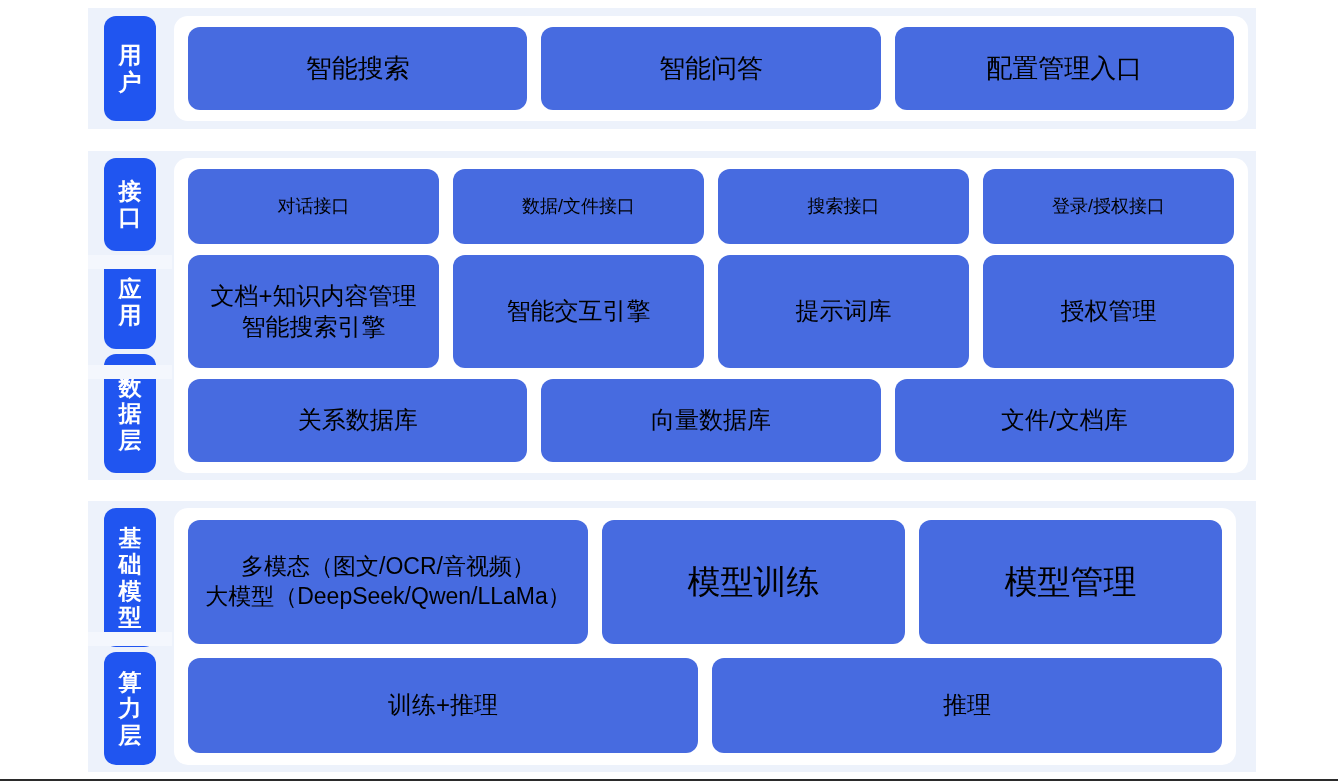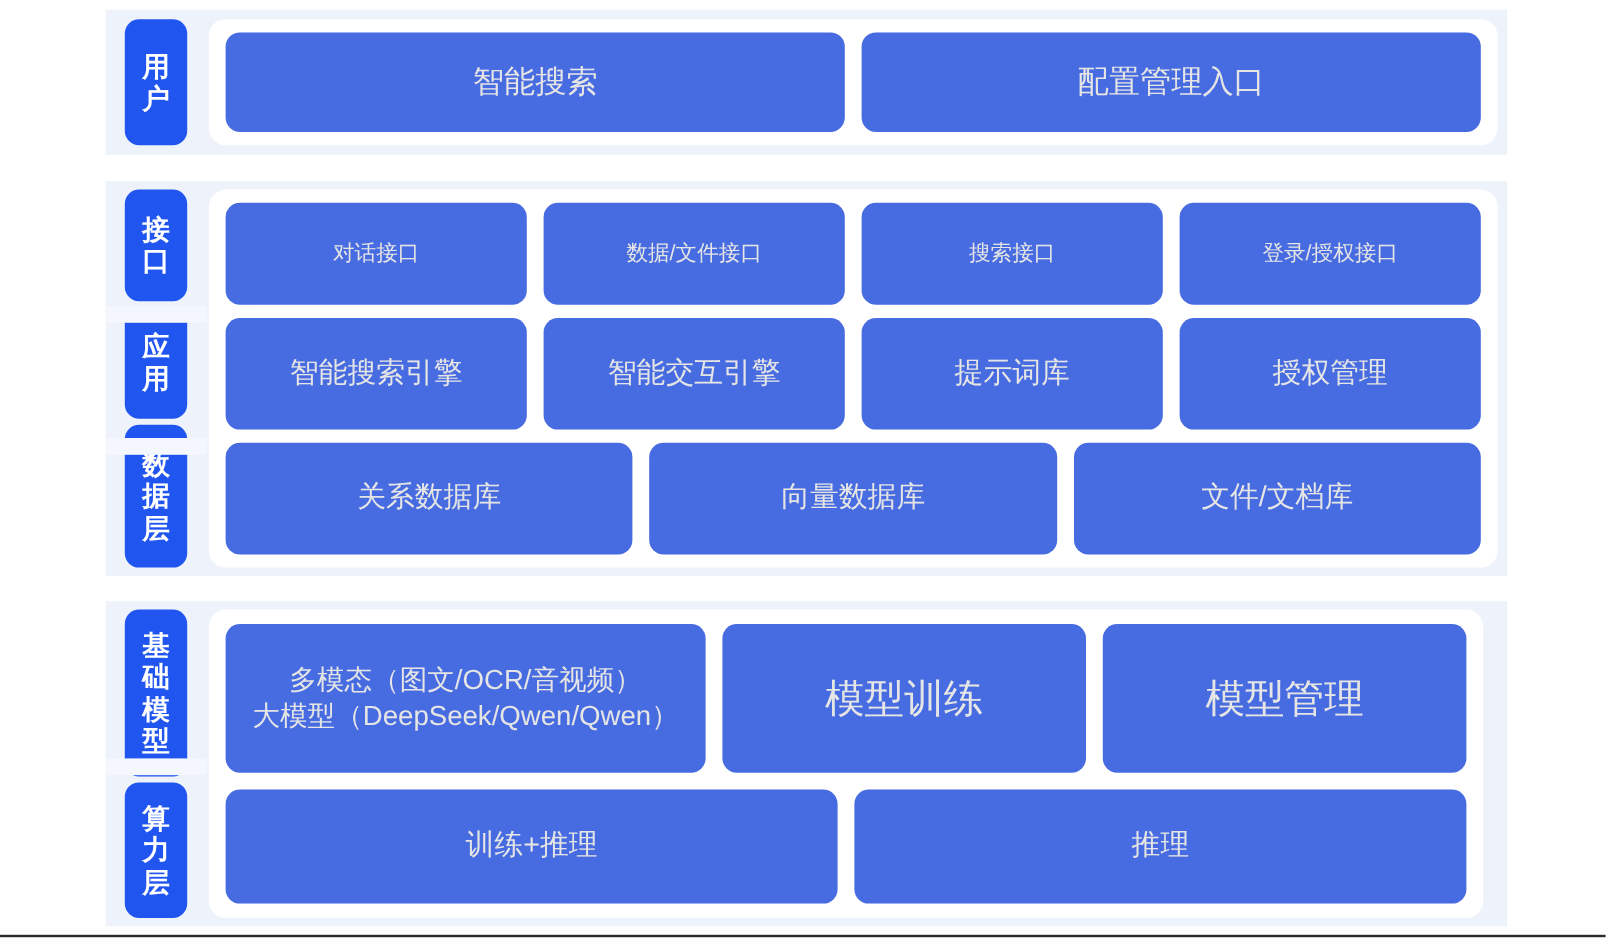--- a/index.html
+++ b/index.html
@@ -82,21 +82,21 @@
   .row {
     display: flex;
     flex-direction: row;
     align-items: stretch;
     gap: 14px;
     flex: 1 1 auto;
   }
 
   .box {
     background: #476BE0;
-    color: #e5e5e5;
+    color: #000000;
     border-radius: 12px;
     display: flex;
     flex-direction: column;
     align-items: center;
     justify-content: center;
     text-align: center;
     font-size: 25px;
     line-height: 1.28;
     padding: 6px 10px;
     box-sizing: border-box;
@@ -169,20 +169,23 @@
         <span>用</span>
         <span>户</span>
       </div>
     </div>
     <div class="panel">
       <div class="row row-user">
         <div class="box">
           <span class="line">智能搜索</span>
         </div>
         <div class="box">
+          <span class="line">智能问答</span>
+        </div>
+        <div class="box">
           <span class="line">配置管理入口</span>
         </div>
       </div>
     </div>
   </div>
 
   <div class="band" id="band-mid">
     <div class="stripe" style="top:104px"></div>
     <div class="stripe" style="top:214px"></div>
     <div class="band-tags">
@@ -212,20 +215,21 @@
         <div class="box">
           <span class="line">搜索接口</span>
         </div>
         <div class="box">
           <span class="line">登录/授权接口</span>
         </div>
       </div>
 
       <div class="row row-application">
         <div class="box">
+          <span class="line">文档+知识内容管理</span>
           <span class="line">智能搜索引擎</span>
         </div>
         <div class="box">
           <span class="line">智能交互引擎</span>
         </div>
         <div class="box">
           <span class="line">提示词库</span>
         </div>
         <div class="box">
           <span class="line">授权管理</span>
@@ -260,21 +264,21 @@
         <span>算</span>
         <span>力</span>
         <span>层</span>
       </div>
     </div>
     <div class="panel">
 
       <div class="row row-model">
         <div class="box box-llm">
           <span class="line">多模态（图文/OCR/音视频）</span>
-          <span class="line">大模型（DeepSeek/Qwen/Qwen）</span>
+          <span class="line">大模型（DeepSeek/Qwen/LLaMa）</span>
         </div>
         <div class="box">
           <span class="line">模型训练</span>
         </div>
         <div class="box">
           <span class="line">模型管理</span>
         </div>
       </div>
 
       <div class="row row-compute">

